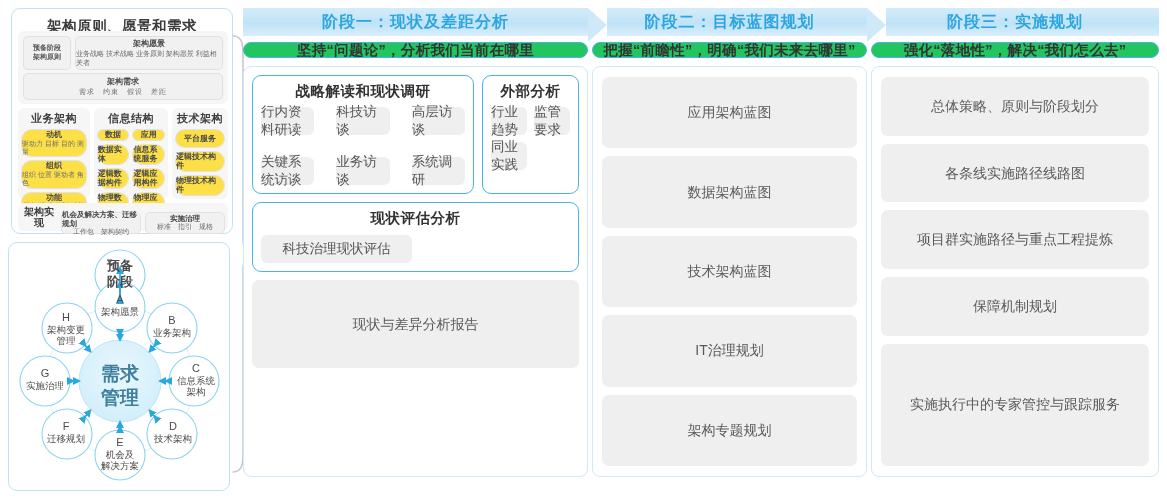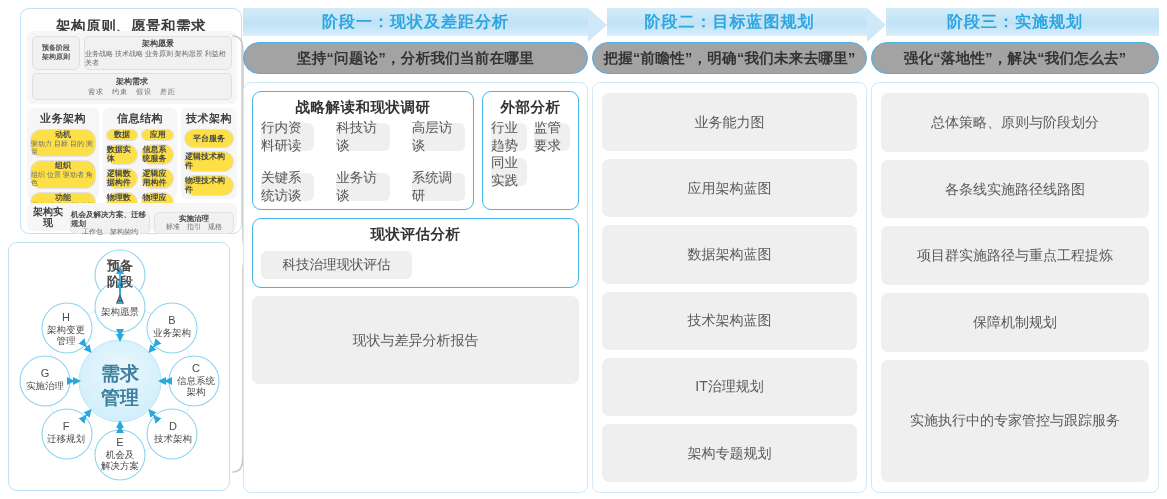--- a/index.html
+++ b/index.html
@@ -12,21 +12,21 @@
   #root { position: relative; width: 1167px; height: 499px; }
 
   
   #left-panel { position: absolute; left: 8px; top: 8px; width: 222px; height: 483px; }
 
   .lp-card {
     border: 1px solid #bfe3f5;
     border-radius: 9px;
     background: #fff;
   }
-  #togaf-card { position: absolute; left: 12px; top: 0; width: 222px; height: 226px; padding: 6px; }
+  #togaf-card { position: absolute; left: 3px; top: 0; width: 222px; height: 226px; padding: 6px; }
   #cycle-card { position: absolute; left: 0; top: 234px; width: 222px; height: 249px; }
 
   #t-head { font-size: 14.5px; font-weight: bold; color: #3a3a3a; text-align: center; letter-spacing: .5px; padding-top: 2px; }
   #t-grp1 { position: absolute; left: 6px; top: 22px; width: 210px; height: 73px; background:#f6f6f6; border-radius:6px; }
   #t-row1 { position: absolute; left: 5px; top: 5px; width: 200px; height: 34px; display: flex; gap: 4px; }
   .t-prep { width: 48px; background:#f1f1f1; border:1px solid #e0e0e0; border-radius:5px; display:flex; flex-direction:column; align-items:center; justify-content:center; }
   .t-prep span { font-size: 7px; color:#595959; font-weight:bold; line-height:1.25; }
   .t-vision { flex:1; background:#f1f1f1; border:1px solid #e0e0e0; border-radius:5px; display:flex; flex-direction:column; align-items:center; justify-content:center; }
   .t-vision .h { font-size: 8px; font-weight:bold; color:#4a4a4a; line-height:1.3; }
   .t-vision .s { font-size: 7px; color:#6d6d6d; line-height:1.3; }
@@ -72,24 +72,24 @@
     content:""; position:absolute; right:-19px; top:0;
     width:0; height:0; border-top:17px solid transparent; border-bottom:17px solid transparent;
     border-left:19px solid #cfe9f8; z-index:3;
   }
   .phase-hdr.last::after { display:none; }
   .phase-hdr .notch {
     position:absolute; right:-19px; top:0; width:19px; height:34px; background:#fff; z-index:1;
   }
 
   .phase-sub {
-    margin-top: 6px; height: 32px;
+    margin-top: 6px; height: 16px;
     border: 1.6px solid #49b4e8; border-radius: 17px;
     display:flex; align-items:center; justify-content:center;
-    color:#333; font-size: 14.5px; font-weight:bold; background:#a3a3a3;
+    color:#333; font-size: 14.5px; font-weight:bold; background:#22c55e;
     letter-spacing: .3px;
   }
 
   .phase-body {
     margin-top: 8px;
     border: 1px solid #cfe9f7; border-radius: 8px;
     background:#fff; padding: 8px;
   }
   #phase1 .phase-body { height: 411px; }
   #phase2 .phase-body { height: 411px; padding: 10px 9px; display:flex; flex-direction:column; gap: 8px; }
@@ -352,21 +352,20 @@
     </div>
   </div>
 
   <div id="phase2" class="phase-col">
     <div class="phase-hdr">
       <span class="notch"></span>
       <span>阶段二：目标蓝图规划</span>
     </div>
     <div class="phase-sub">把握“前瞻性”，明确“我们未来去哪里”</div>
     <div class="phase-body">
-      <div class="blk p2-blk">业务能力图</div>
       <div class="blk p2-blk">应用架构蓝图</div>
       <div class="blk p2-blk">数据架构蓝图</div>
       <div class="blk p2-blk">技术架构蓝图</div>
       <div class="blk p2-blk">IT治理规划</div>
       <div class="blk p2-blk">架构专题规划</div>
     </div>
   </div>
 
   <div id="phase3" class="phase-col">
     <div class="phase-hdr last">

